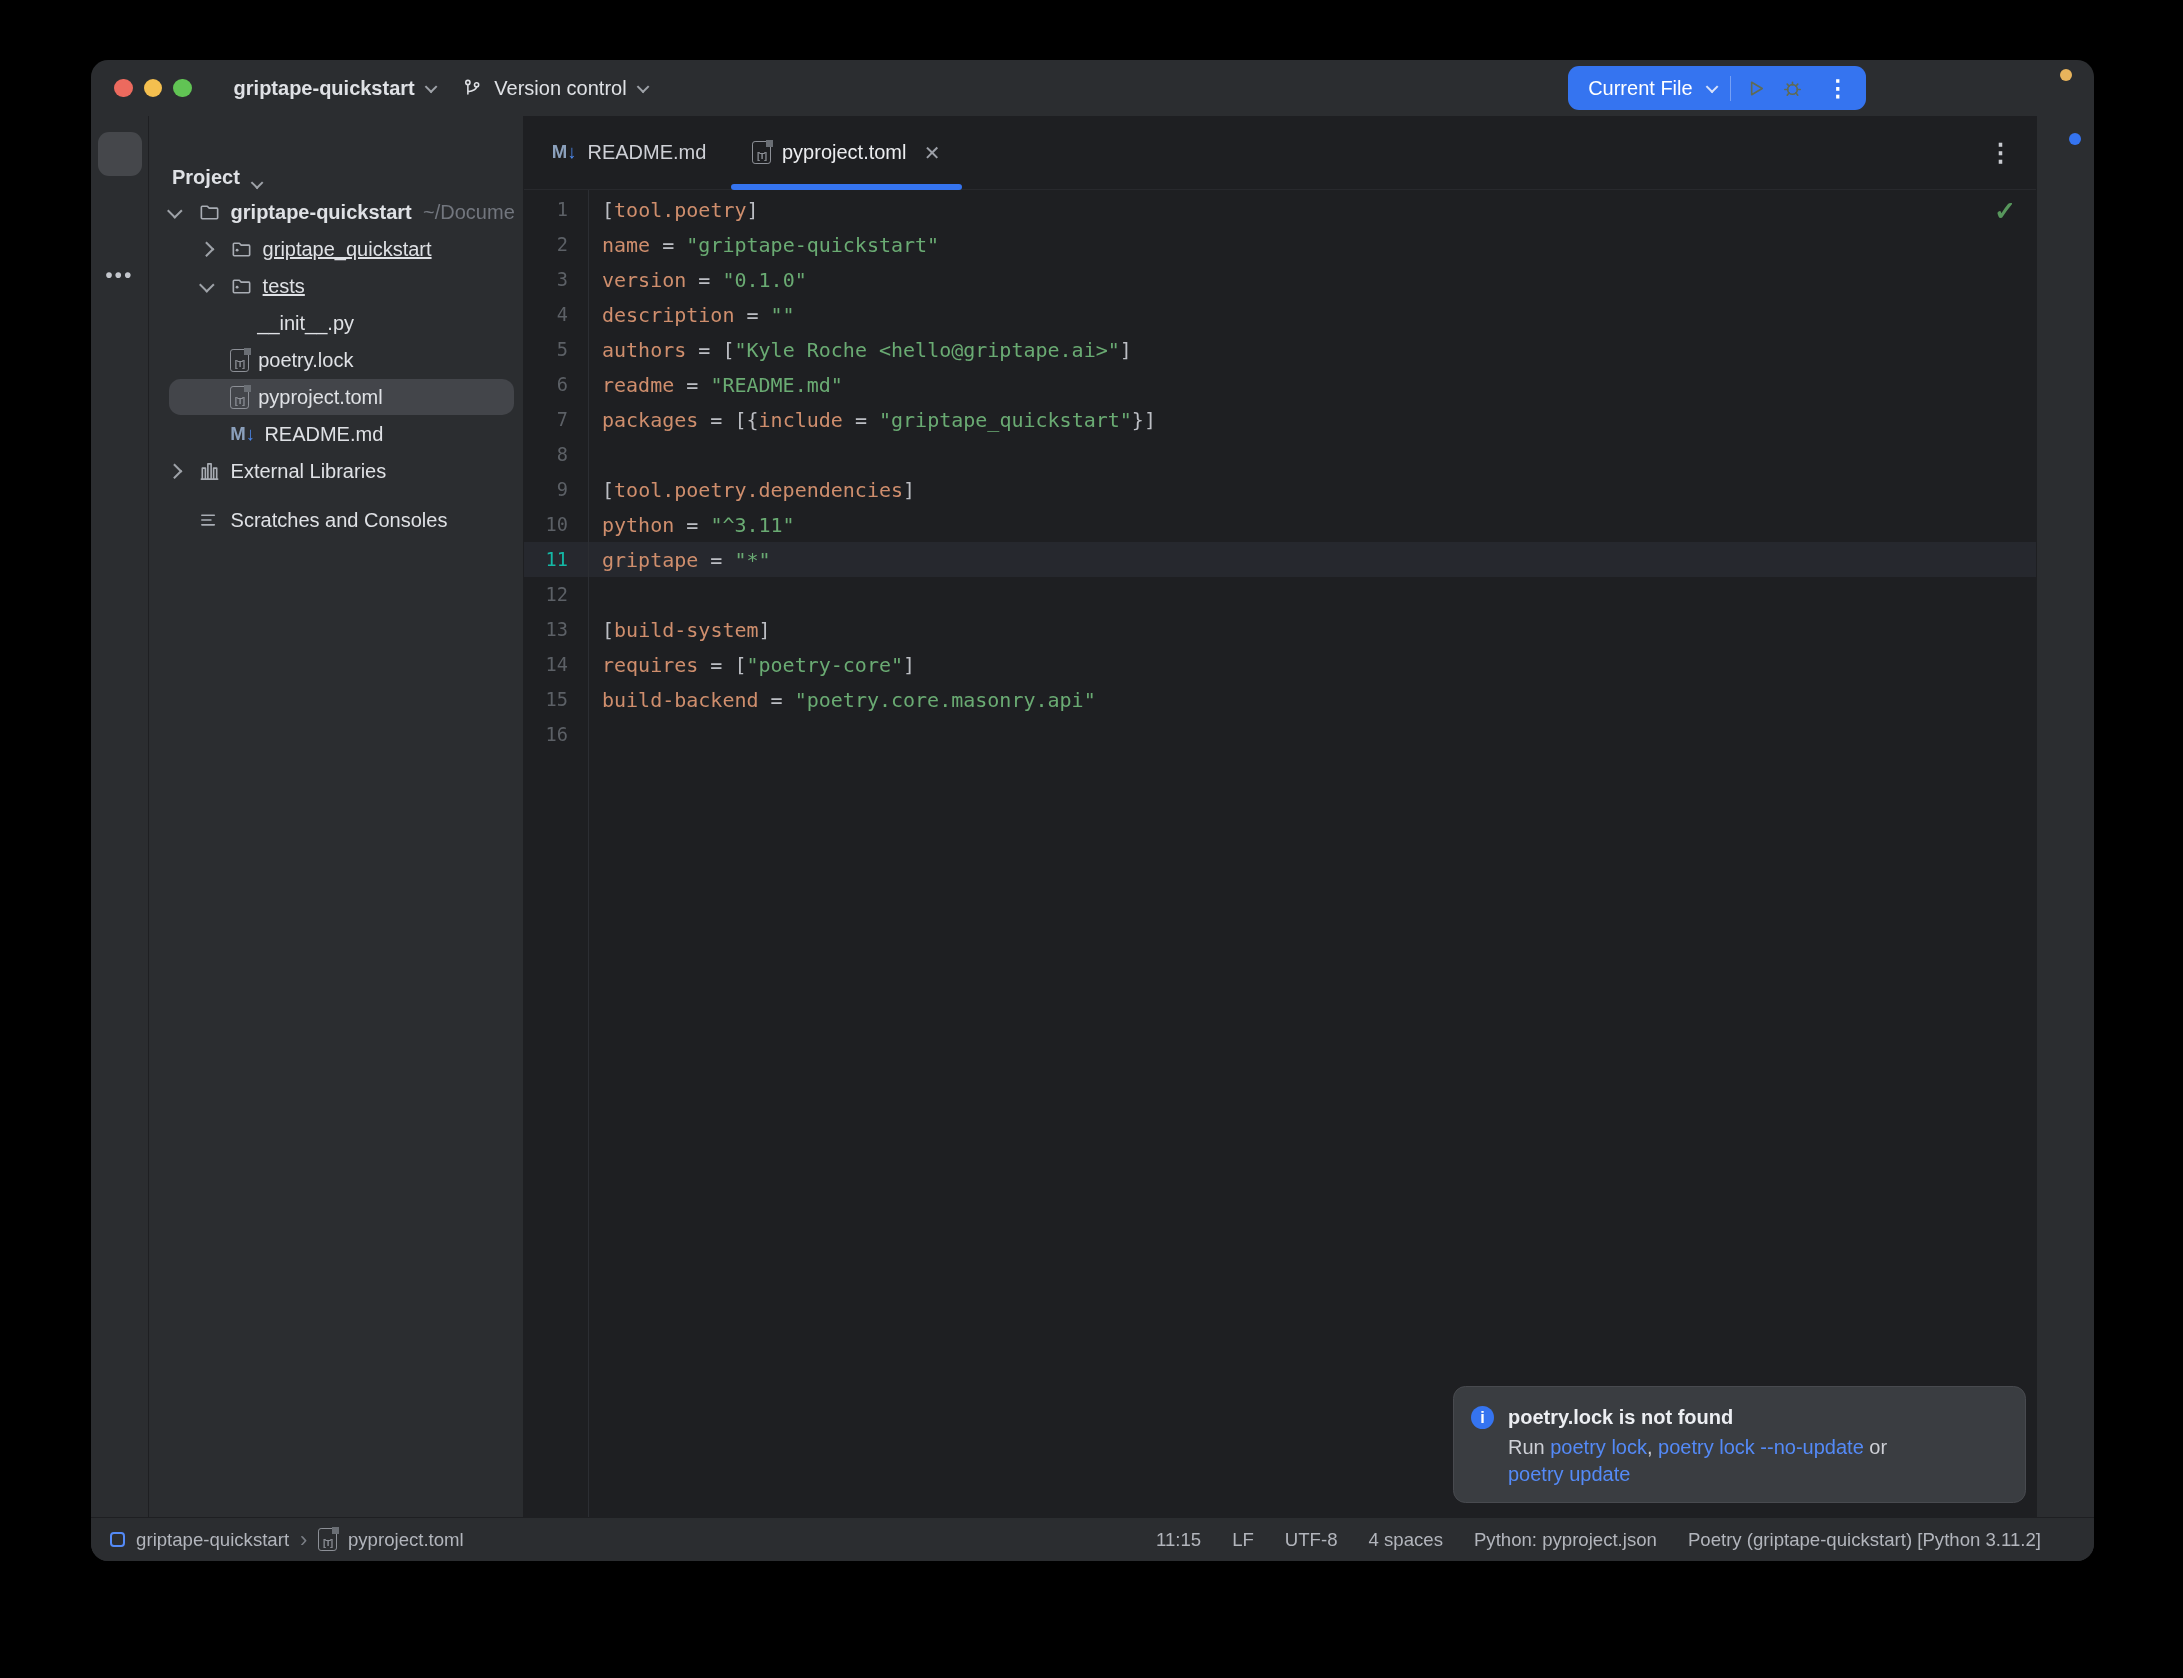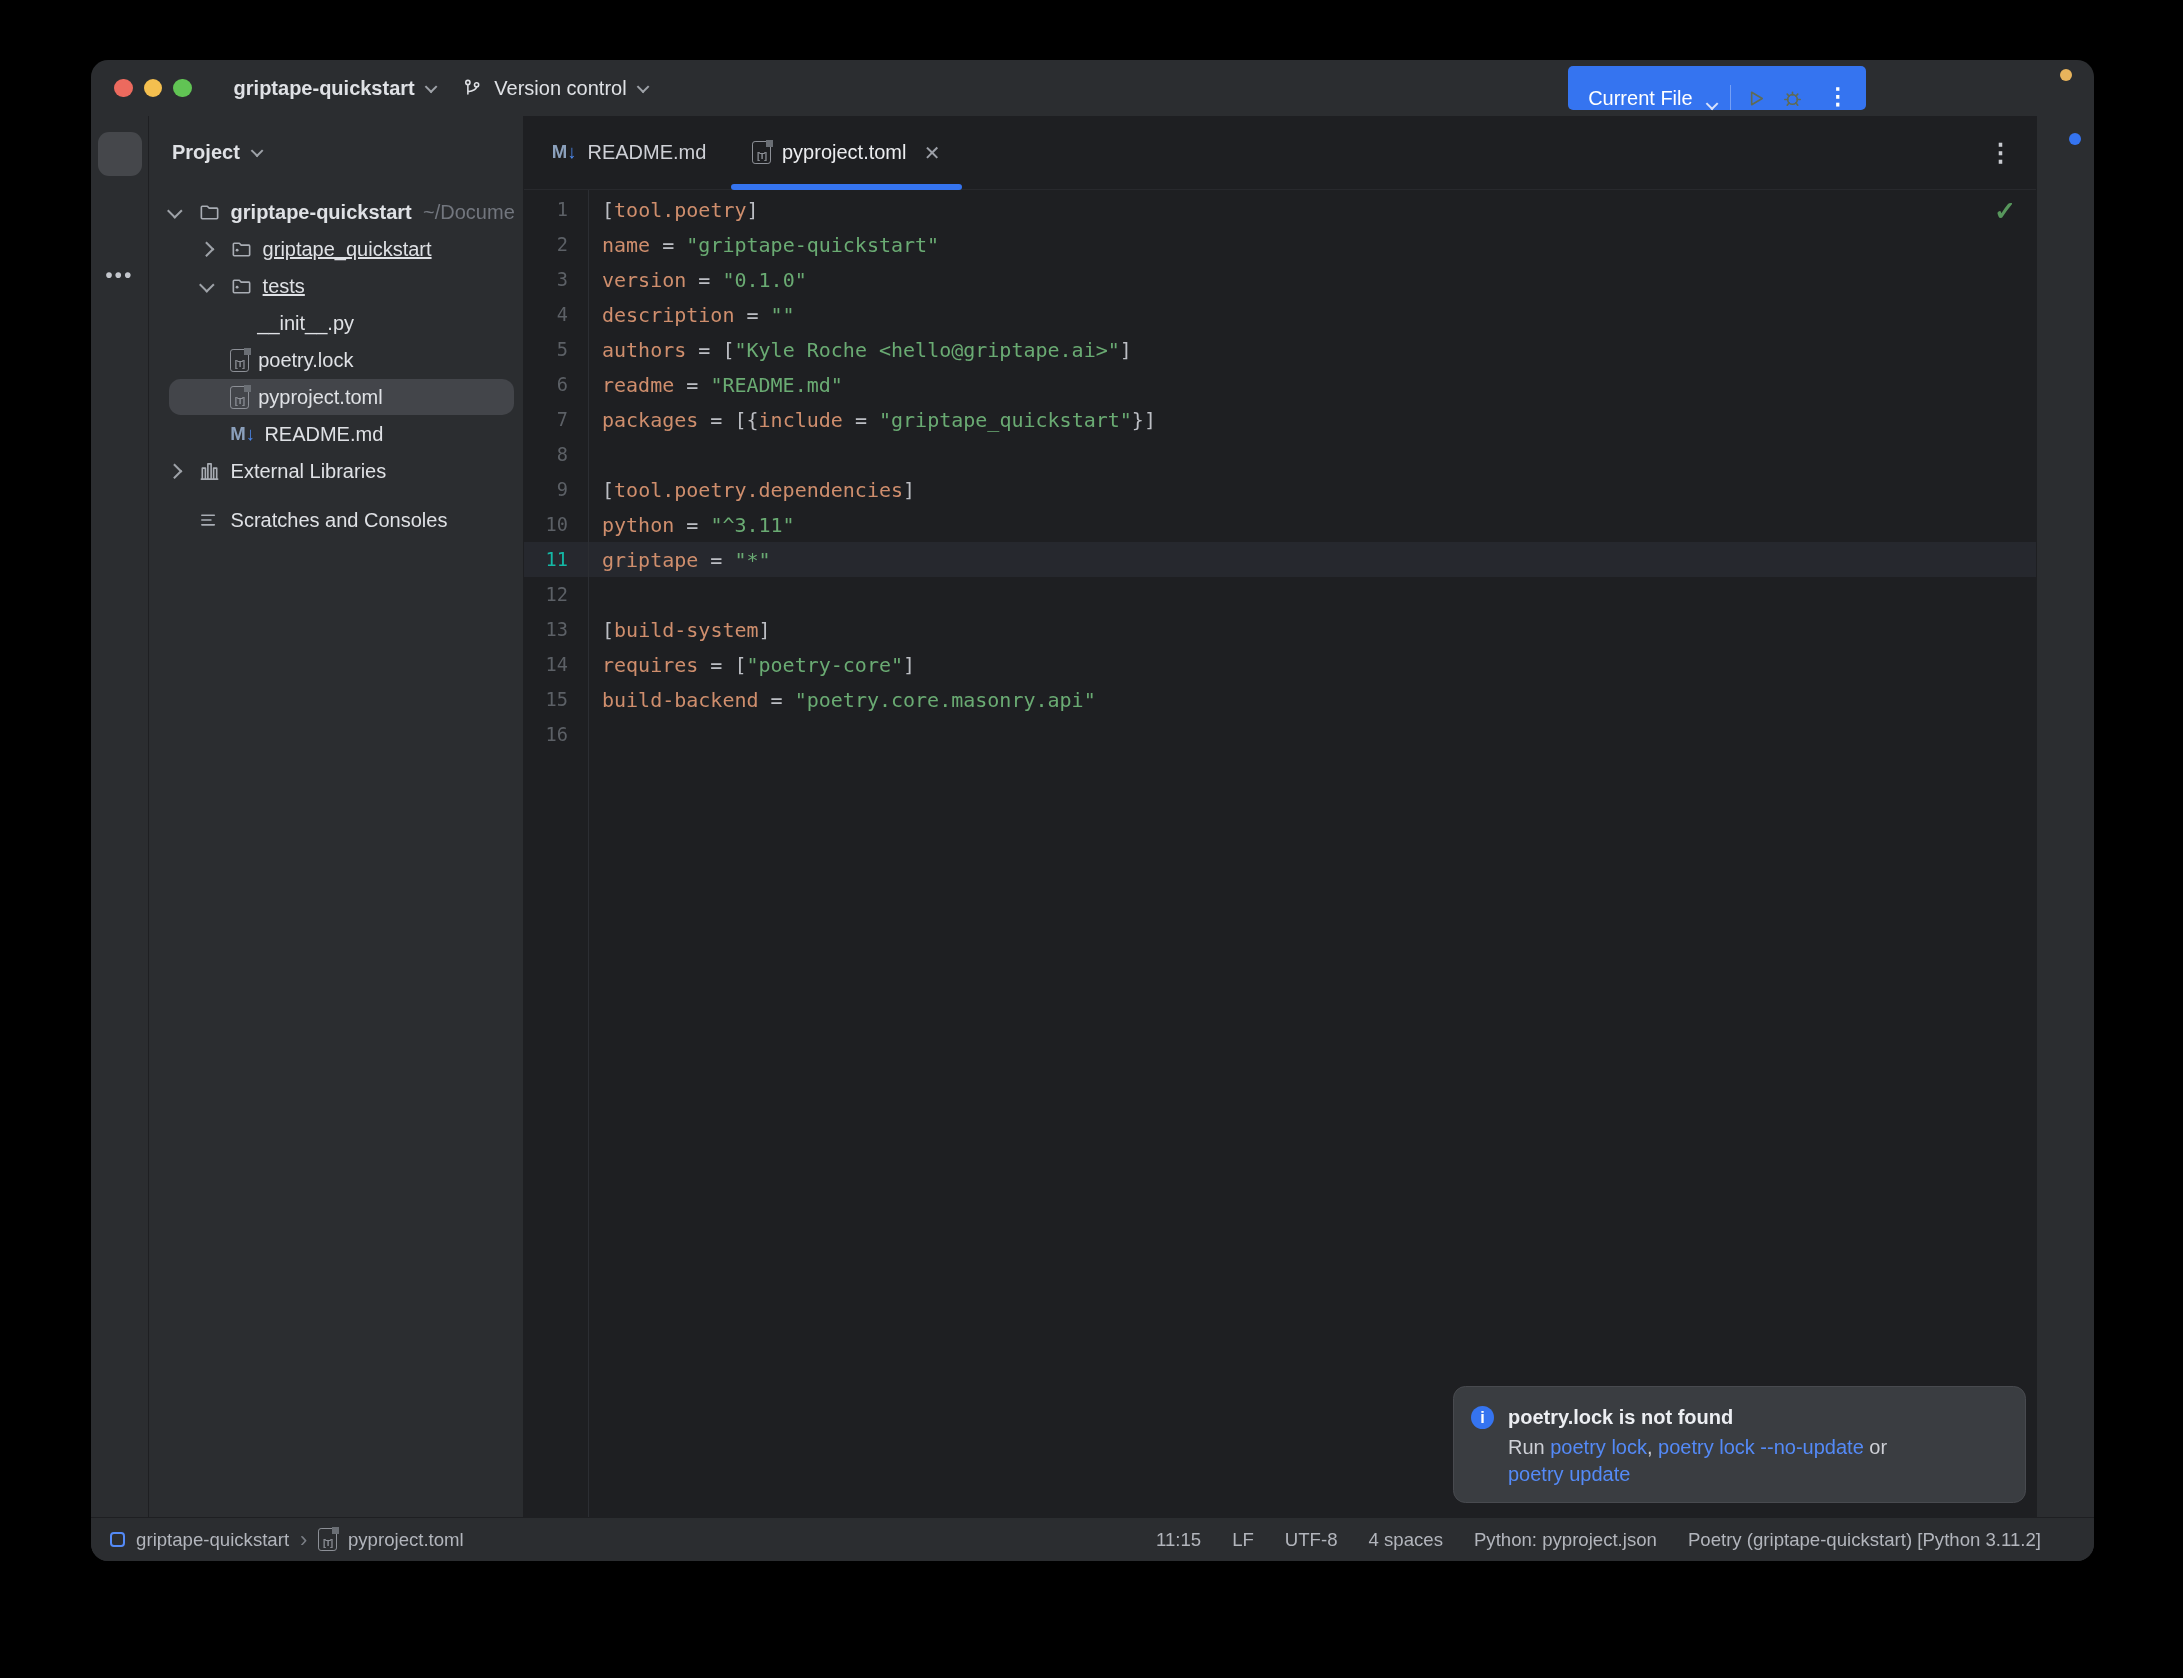--- a/index.html
+++ b/index.html
@@ -11,21 +11,21 @@
   .lights{display:flex;gap:11px;margin-right:23px}
   .light{width:18.6px;height:18.6px;border-radius:50%}
   .light.red{background:#ec6a5e}.light.yellow{background:#f4bf4f}.light.green{background:#61c454}
   .tb-sel{display:flex;align-items:center;gap:11px;color:#dfe1e5;font-size:20px;padding:4.7px 7.8px;border-radius:7.8px}
   .tb-sel .proj{font-weight:700}
   .chev{display:inline-block;width:8.5px;height:8.5px;border-right:2px solid #9ea2a8;border-bottom:2px solid #9ea2a8;flex:none}
   .chev.down{transform:rotate(45deg) translate(-0.8px,-1.6px)}
   .chev.right{transform:rotate(-45deg)}
   .chev.sm{width:7px;height:7px}
   .tb-spacer{flex:1}
-  .runwidget{display:flex;align-items:flex-end;height:44px;background:#3574f0;border-radius:5px;padding:0 7.8px 0 20px;gap:14px;color:#fff;margin-right:39px}
+  .runwidget{display:flex;align-items:center;height:44px;background:#3574f0;border-radius:11px;padding:0 7.8px 0 20px;gap:14px;color:#fff;margin-right:39px}
   .runwidget .lbl{font-size:20px}
   .runwidget .chev{border-color:#d8e2fb}
   .runwidget .wsep{width:0.8px;height:25px;background:rgba(255,255,255,.32)}
   .runwidget .dim{color:#5f6b54}
   .runwidget .dots{color:#fff;font-size:23px;font-weight:700;letter-spacing:0.8px;padding:0 7.8px}
   .icon-btn{width:45px;height:45px;border-radius:9.3px;display:flex;align-items:center;justify-content:center;color:#cdd0d6;position:relative;flex:none}
   .badge{position:absolute;width:12.4px;height:12.4px;border-radius:50%}
   .badge.gold{background:#e8b45c;top:3.1px;right:3.1px}
   .badge.blue{background:#3574f0;top:1.6px;right:6.2px}
   .ic svg{display:block}
@@ -35,21 +35,21 @@
   .stripe{width:57px;flex:none;display:flex;flex-direction:column;align-items:center;padding:15.5px 0 9.3px;gap:17px}
   .stripe.left{border-right:0.8px solid #1e1f22}
   .stripe.rightbar{border-left:0.8px solid #1e1f22}
   .stripe .grow{flex:1}
   .tool-btn{width:44px;height:44px;border-radius:11px;display:flex;align-items:center;justify-content:center;color:#c3c6cc;position:relative;flex:none}
   .tool-btn.active{background:#45474b;color:#e8eaee}
   .tool-btn .dots{font-size:20px;letter-spacing:2.3px;color:#c3c6cc;font-weight:700}
 
   
   .project-panel{width:374px;flex:none;display:flex;flex-direction:column;border-right:0.8px solid #1e1f22;overflow:hidden}
-  .panel-header{height:73px;flex:none;display:flex;align-items:center;padding-left:23px;gap:12.4px;color:#dfe1e5;font-size:20px;font-weight:700}
+  .panel-header{height:73px;flex:none;display:flex;align-items:flex-end;padding-left:23px;gap:12.4px;color:#dfe1e5;font-size:20px;font-weight:700}
   .tree{flex:1;overflow:hidden;padding-top:4.7px}
   .trow{height:37px;display:flex;align-items:center;gap:9.3px;font-size:20px;color:#dfe1e5;white-space:nowrap;overflow:hidden;position:relative}
   .trow>*{position:relative;z-index:1}
   .trow.sel::before{content:'';position:absolute;left:20px;right:9.3px;top:0.8px;bottom:0.8px;background:#43454a;border-radius:11.7px;z-index:0}
   .chevslot{width:29px;height:37px;display:inline-flex;align-items:center;justify-content:center;flex:none}
   .tlabel.b{font-weight:700}
   .tsuffix{color:#72767e;margin-left:2px}
   .tree-ic{width:23px;height:23px;display:inline-flex;align-items:center;justify-content:center;flex:none;color:#a9adb4;position:relative}
 
   

